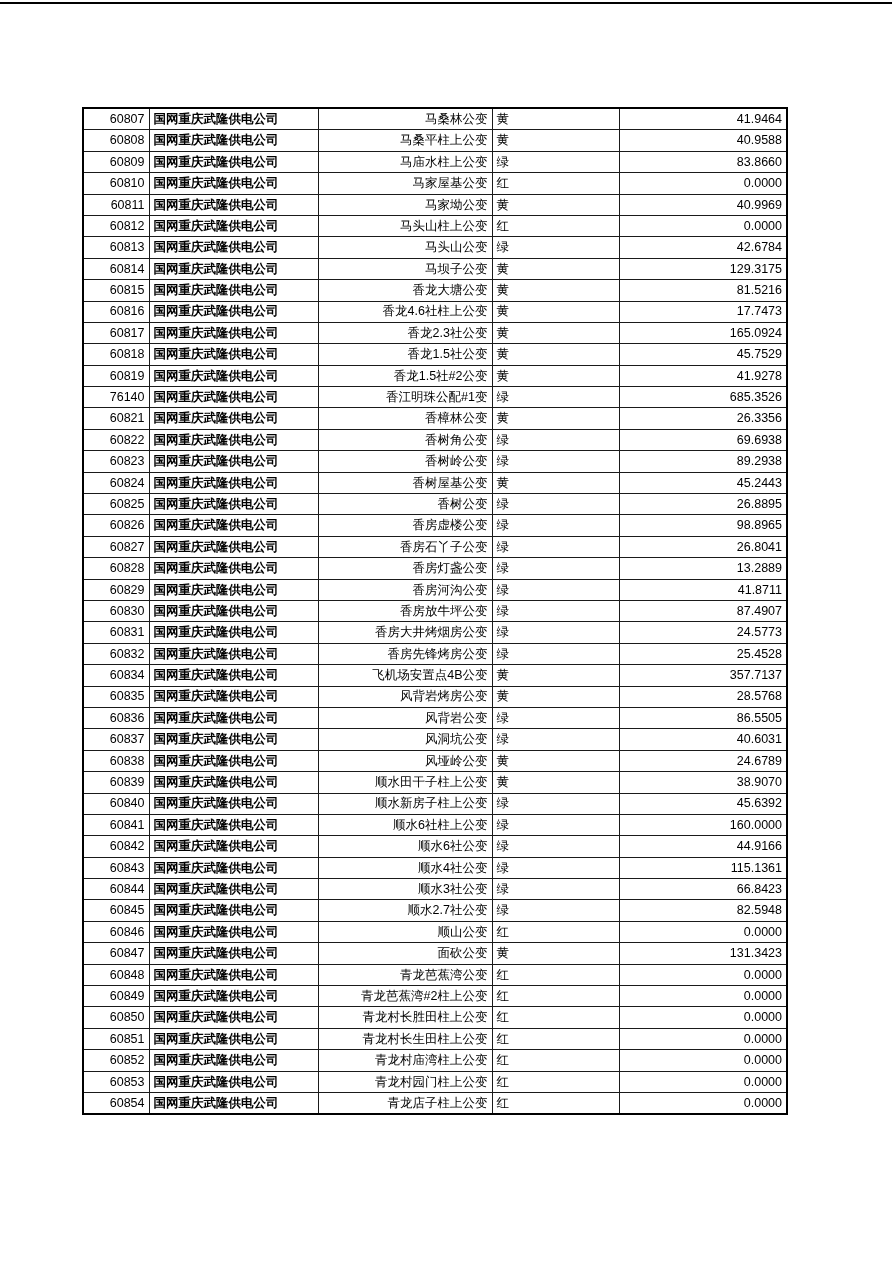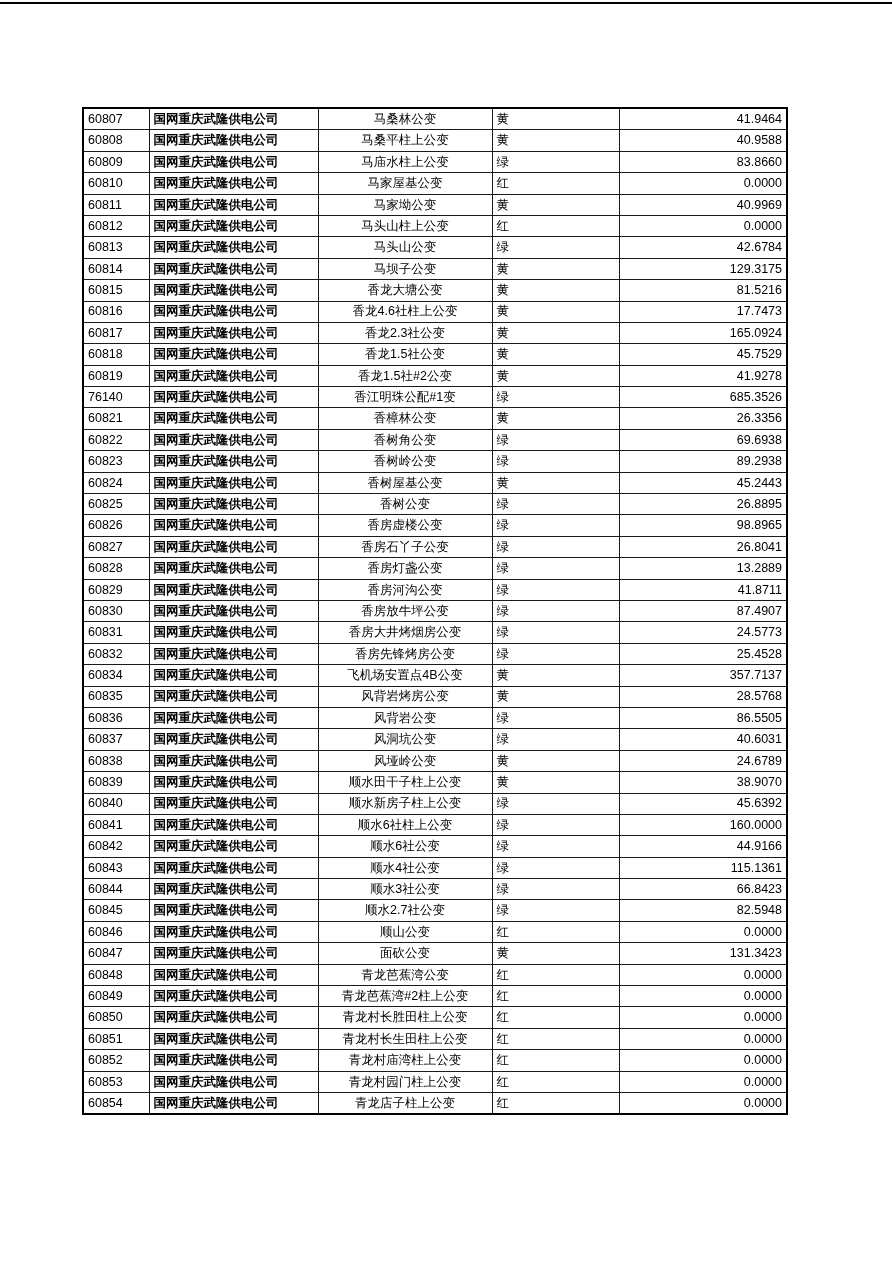--- a/index.html
+++ b/index.html
@@ -34,23 +34,23 @@
   table.data-table td {
     border: 1px solid #1a1a1a;
     height: 20.4px;
     font-size: 12.5px;
     line-height: 1;
     padding: 0 4px;
     vertical-align: middle;
     overflow: hidden;
     white-space: nowrap;
   }
-  td.col-id     { text-align: left; }
+  td.col-id     { text-align: right; }
   td.col-company{ text-align: left; font-weight: bold; }
-  td.col-name   { text-align: center; }
+  td.col-name   { text-align: right; }
   td.col-status { text-align: left; }
   td.col-value  { text-align: right; }
 </style>
 </head>
 <body>
 
 <div class="top-rule"></div>
 
 <table class="data-table">
   <colgroup>

